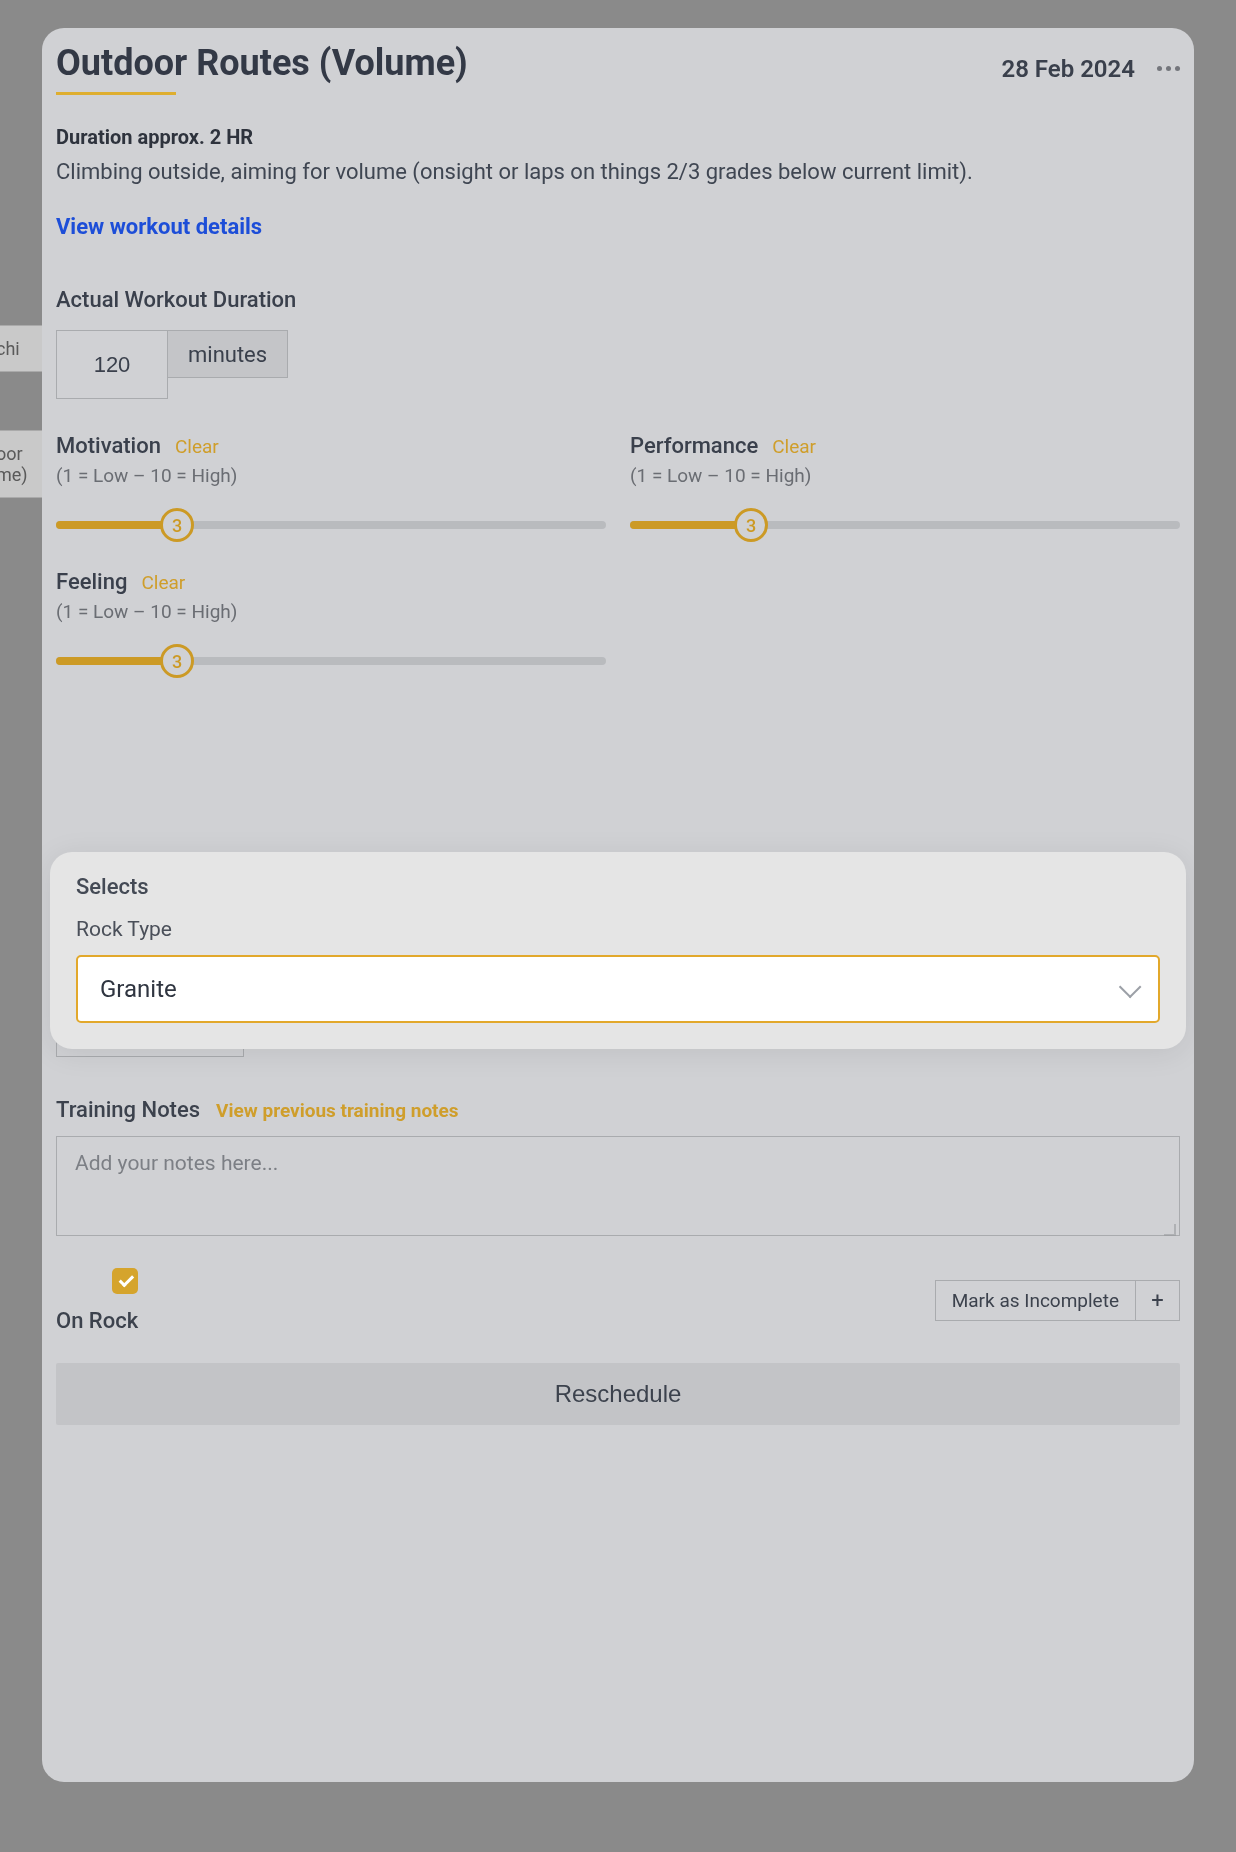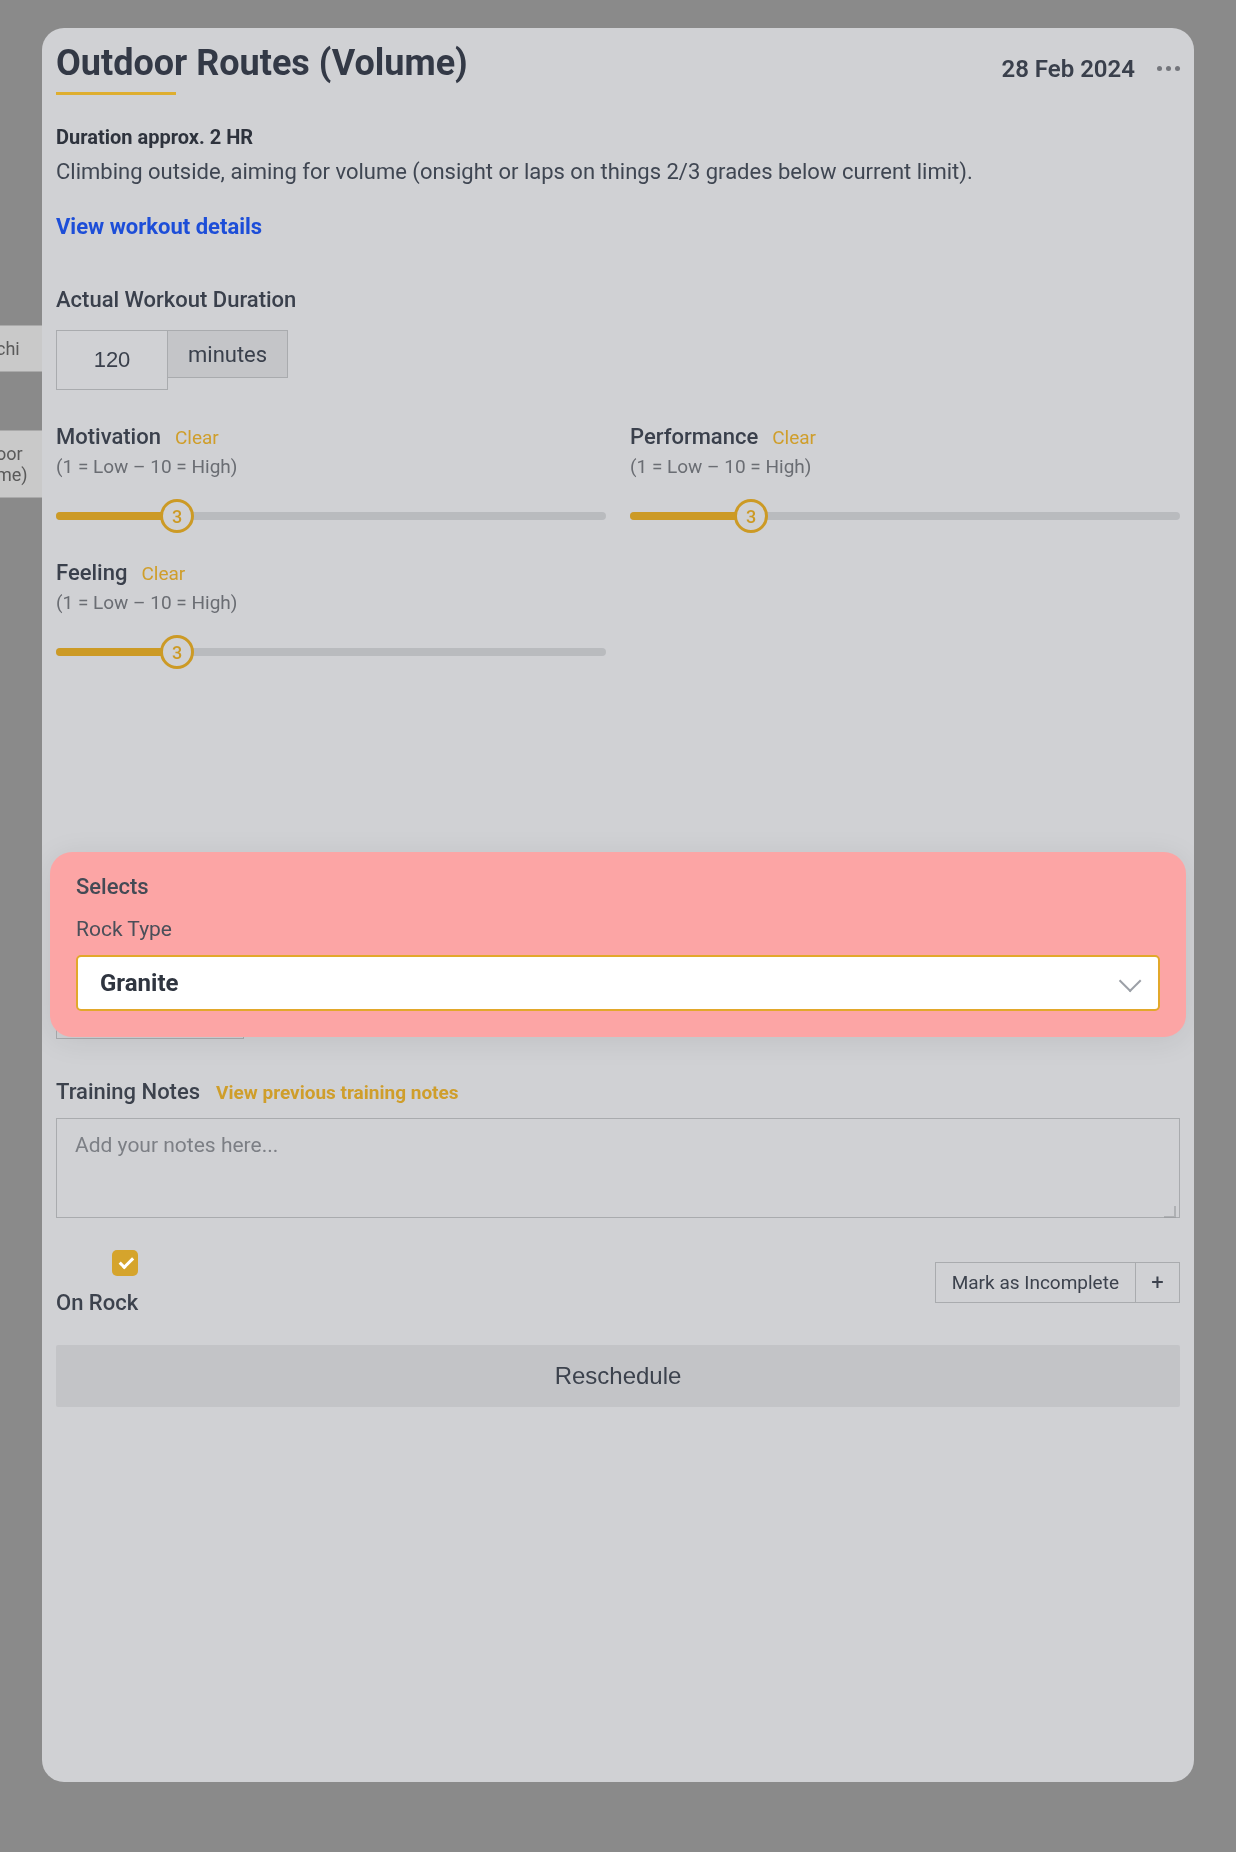--- a/index.html
+++ b/index.html
@@ -108,21 +108,21 @@
   .duration-input-row {
     display: flex;
     margin-top: 18px;
   }
   .num-input {
     border: 1px solid #a9abae;
     background: #d0d1d4;
     font-size: 22px;
     color: #3a404c;
     text-align: center;
-    height: 60px;
+    height: 69px;
     width: 112px;
     outline: none;
   }
   .unit-box {
     border: 1px solid #a9abae;
     border-left: none;
     background: #c4c5c8;
     font-size: 22px;
     color: #3a404c;
     display: flex;
@@ -185,49 +185,48 @@
     font-size: 18px;
     color: #cc9a25;
     font-weight: 500;
     cursor: grab;
   }
 
   .highlight-card {
     position: absolute;
     left: 8px;
     right: 8px;
-    background: #fca5a5;
+    background: #e5e5e5;
     border-radius: 22px;
     padding: 22px 26px 26px;
     box-shadow: 0 4px 30px rgba(0,0,0,0.08);
   }
   .highlight-card .selects-label {
     font-size: 22px;
     color: #444a55;
     font-weight: 500;
   }
   .highlight-card .field-label {
     font-size: 21px;
     color: #4a4f59;
     margin-top: 18px;
   }
   .select-box {
     margin-top: 14px;
     border: 2.5px solid #e2a82b;
     border-radius: 5px;
-    height: 56px;
+    height: 68px;
     display: flex;
     align-items: center;
     justify-content: space-between;
     padding: 0 22px;
     font-size: 24px;
     color: #2f3540;
     cursor: pointer;
     background: #fff;
-    font-weight: bold;
   }
   .chevron-down {
     width: 16px; height: 16px;
     border-right: 2px solid #9ca0a7;
     border-bottom: 2px solid #9ca0a7;
     transform: rotate(45deg) translateY(-3px);
   }
   .sec-header {
     font-size: 22px;
     color: #3c424d;

